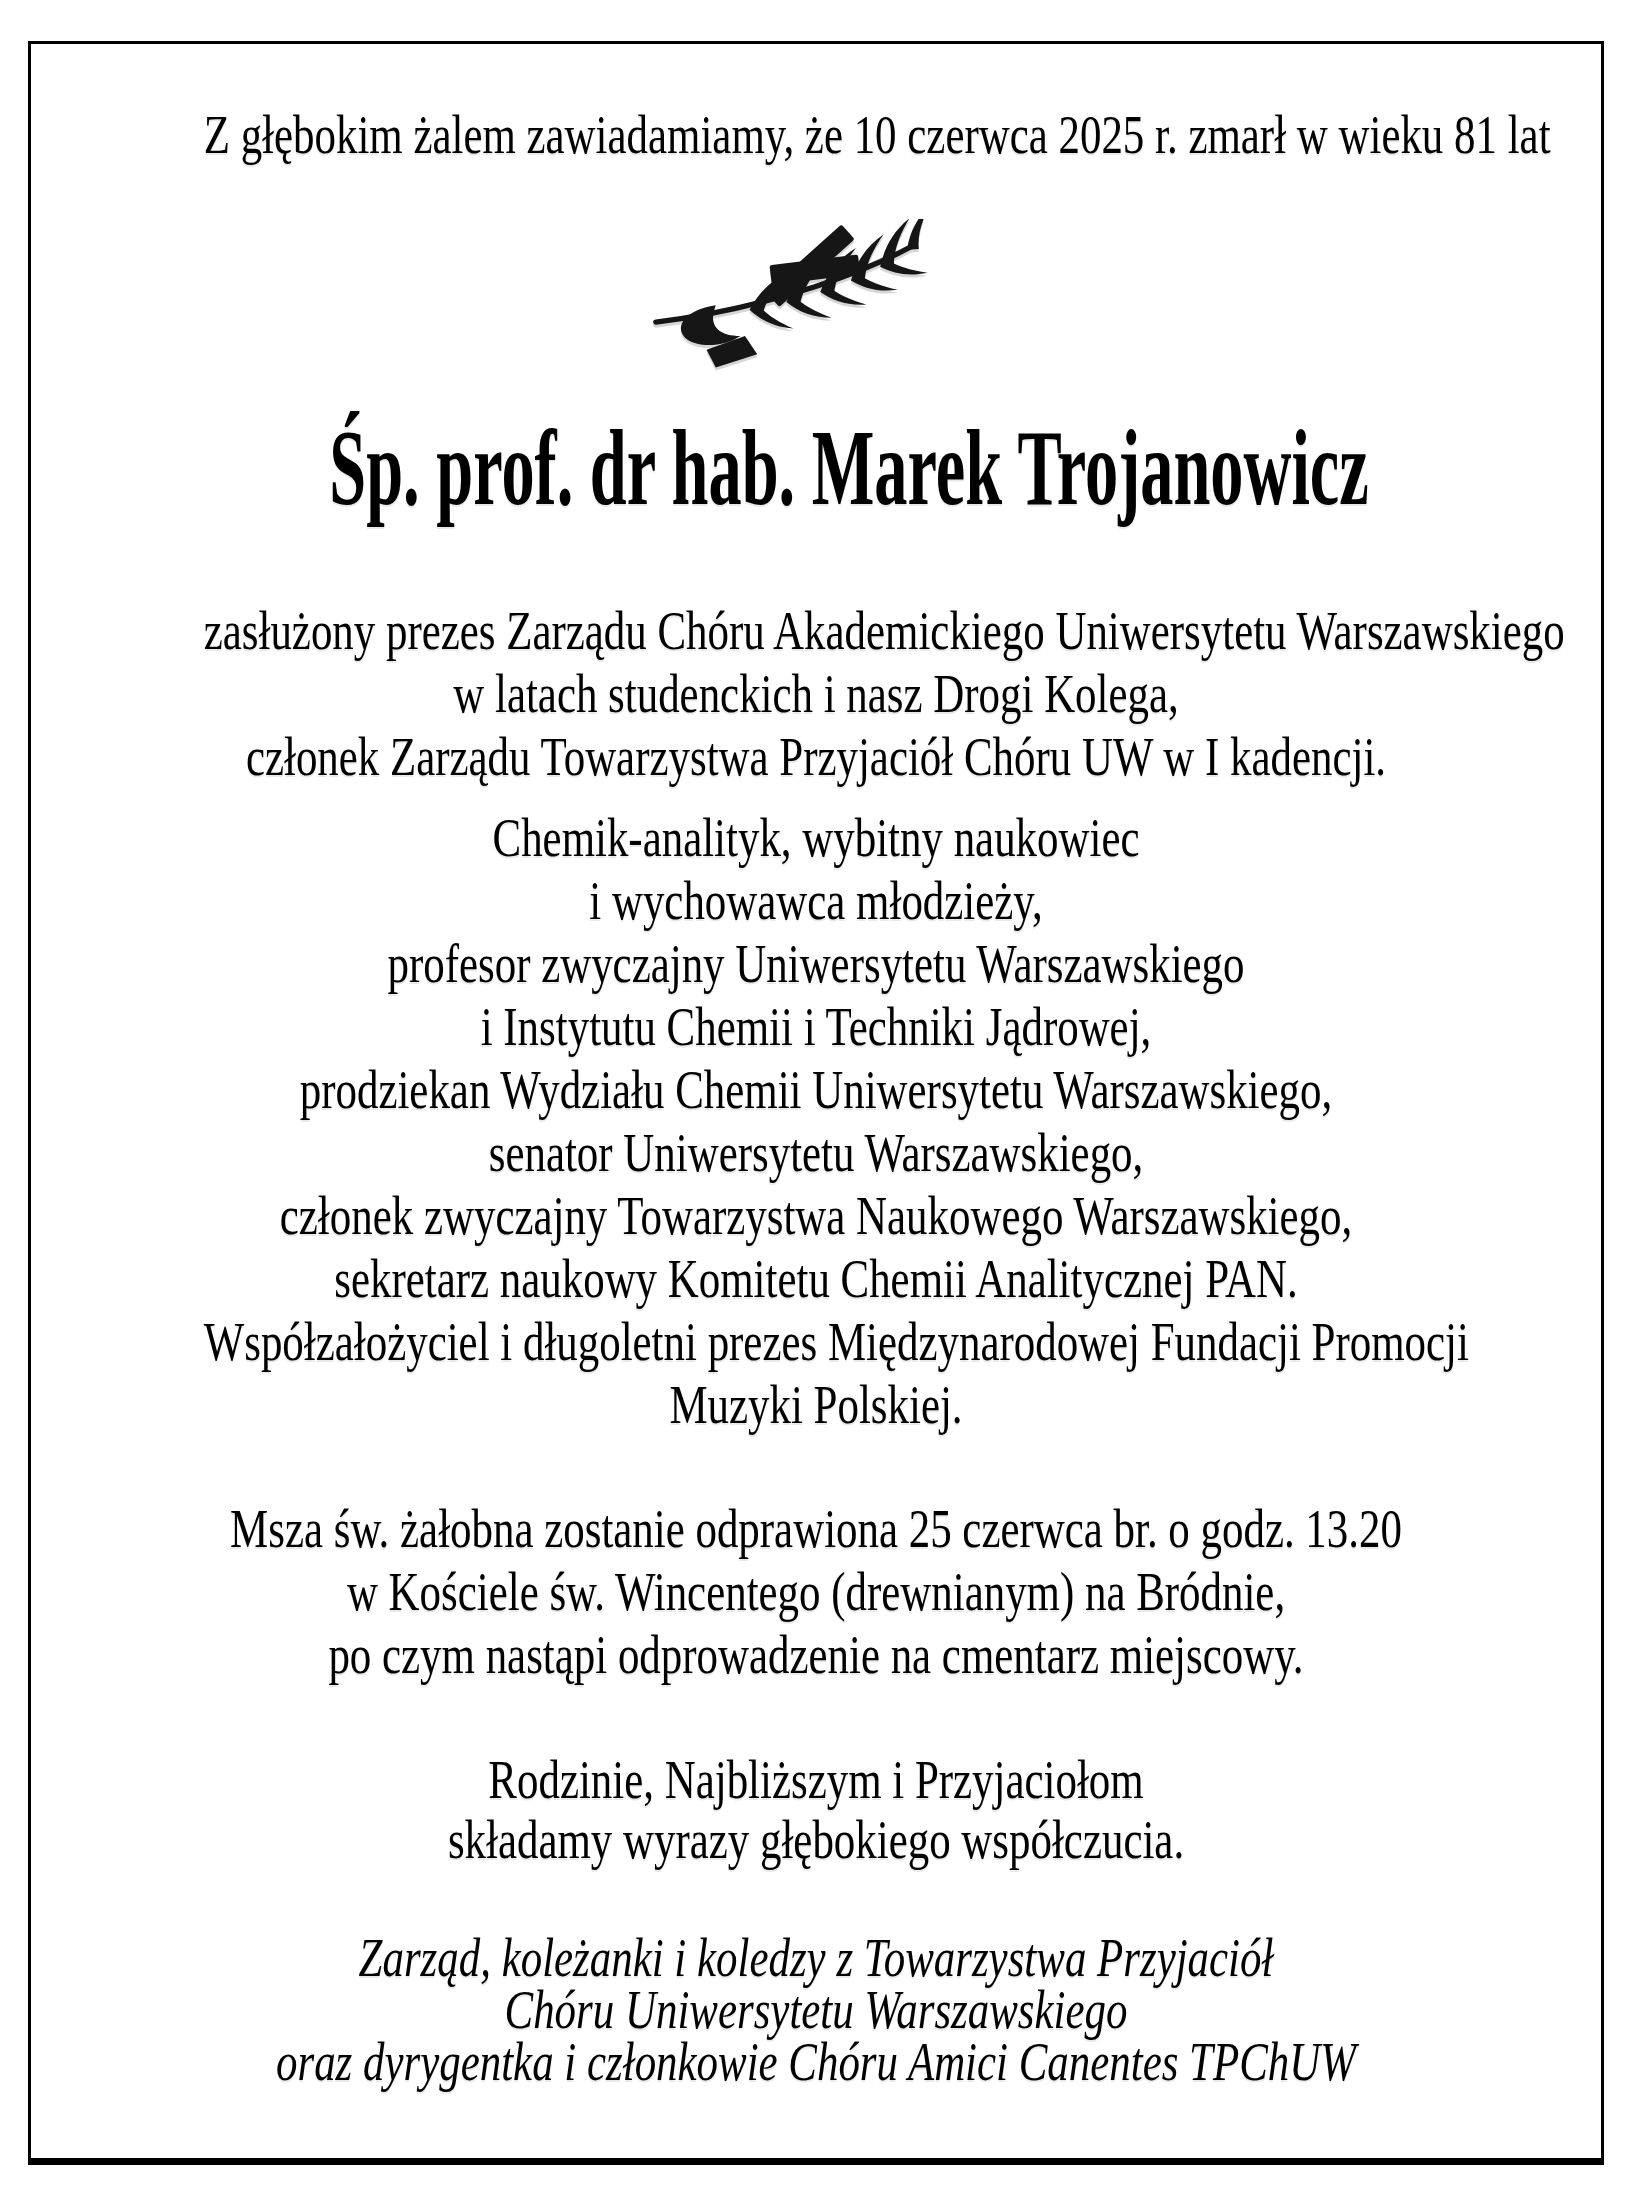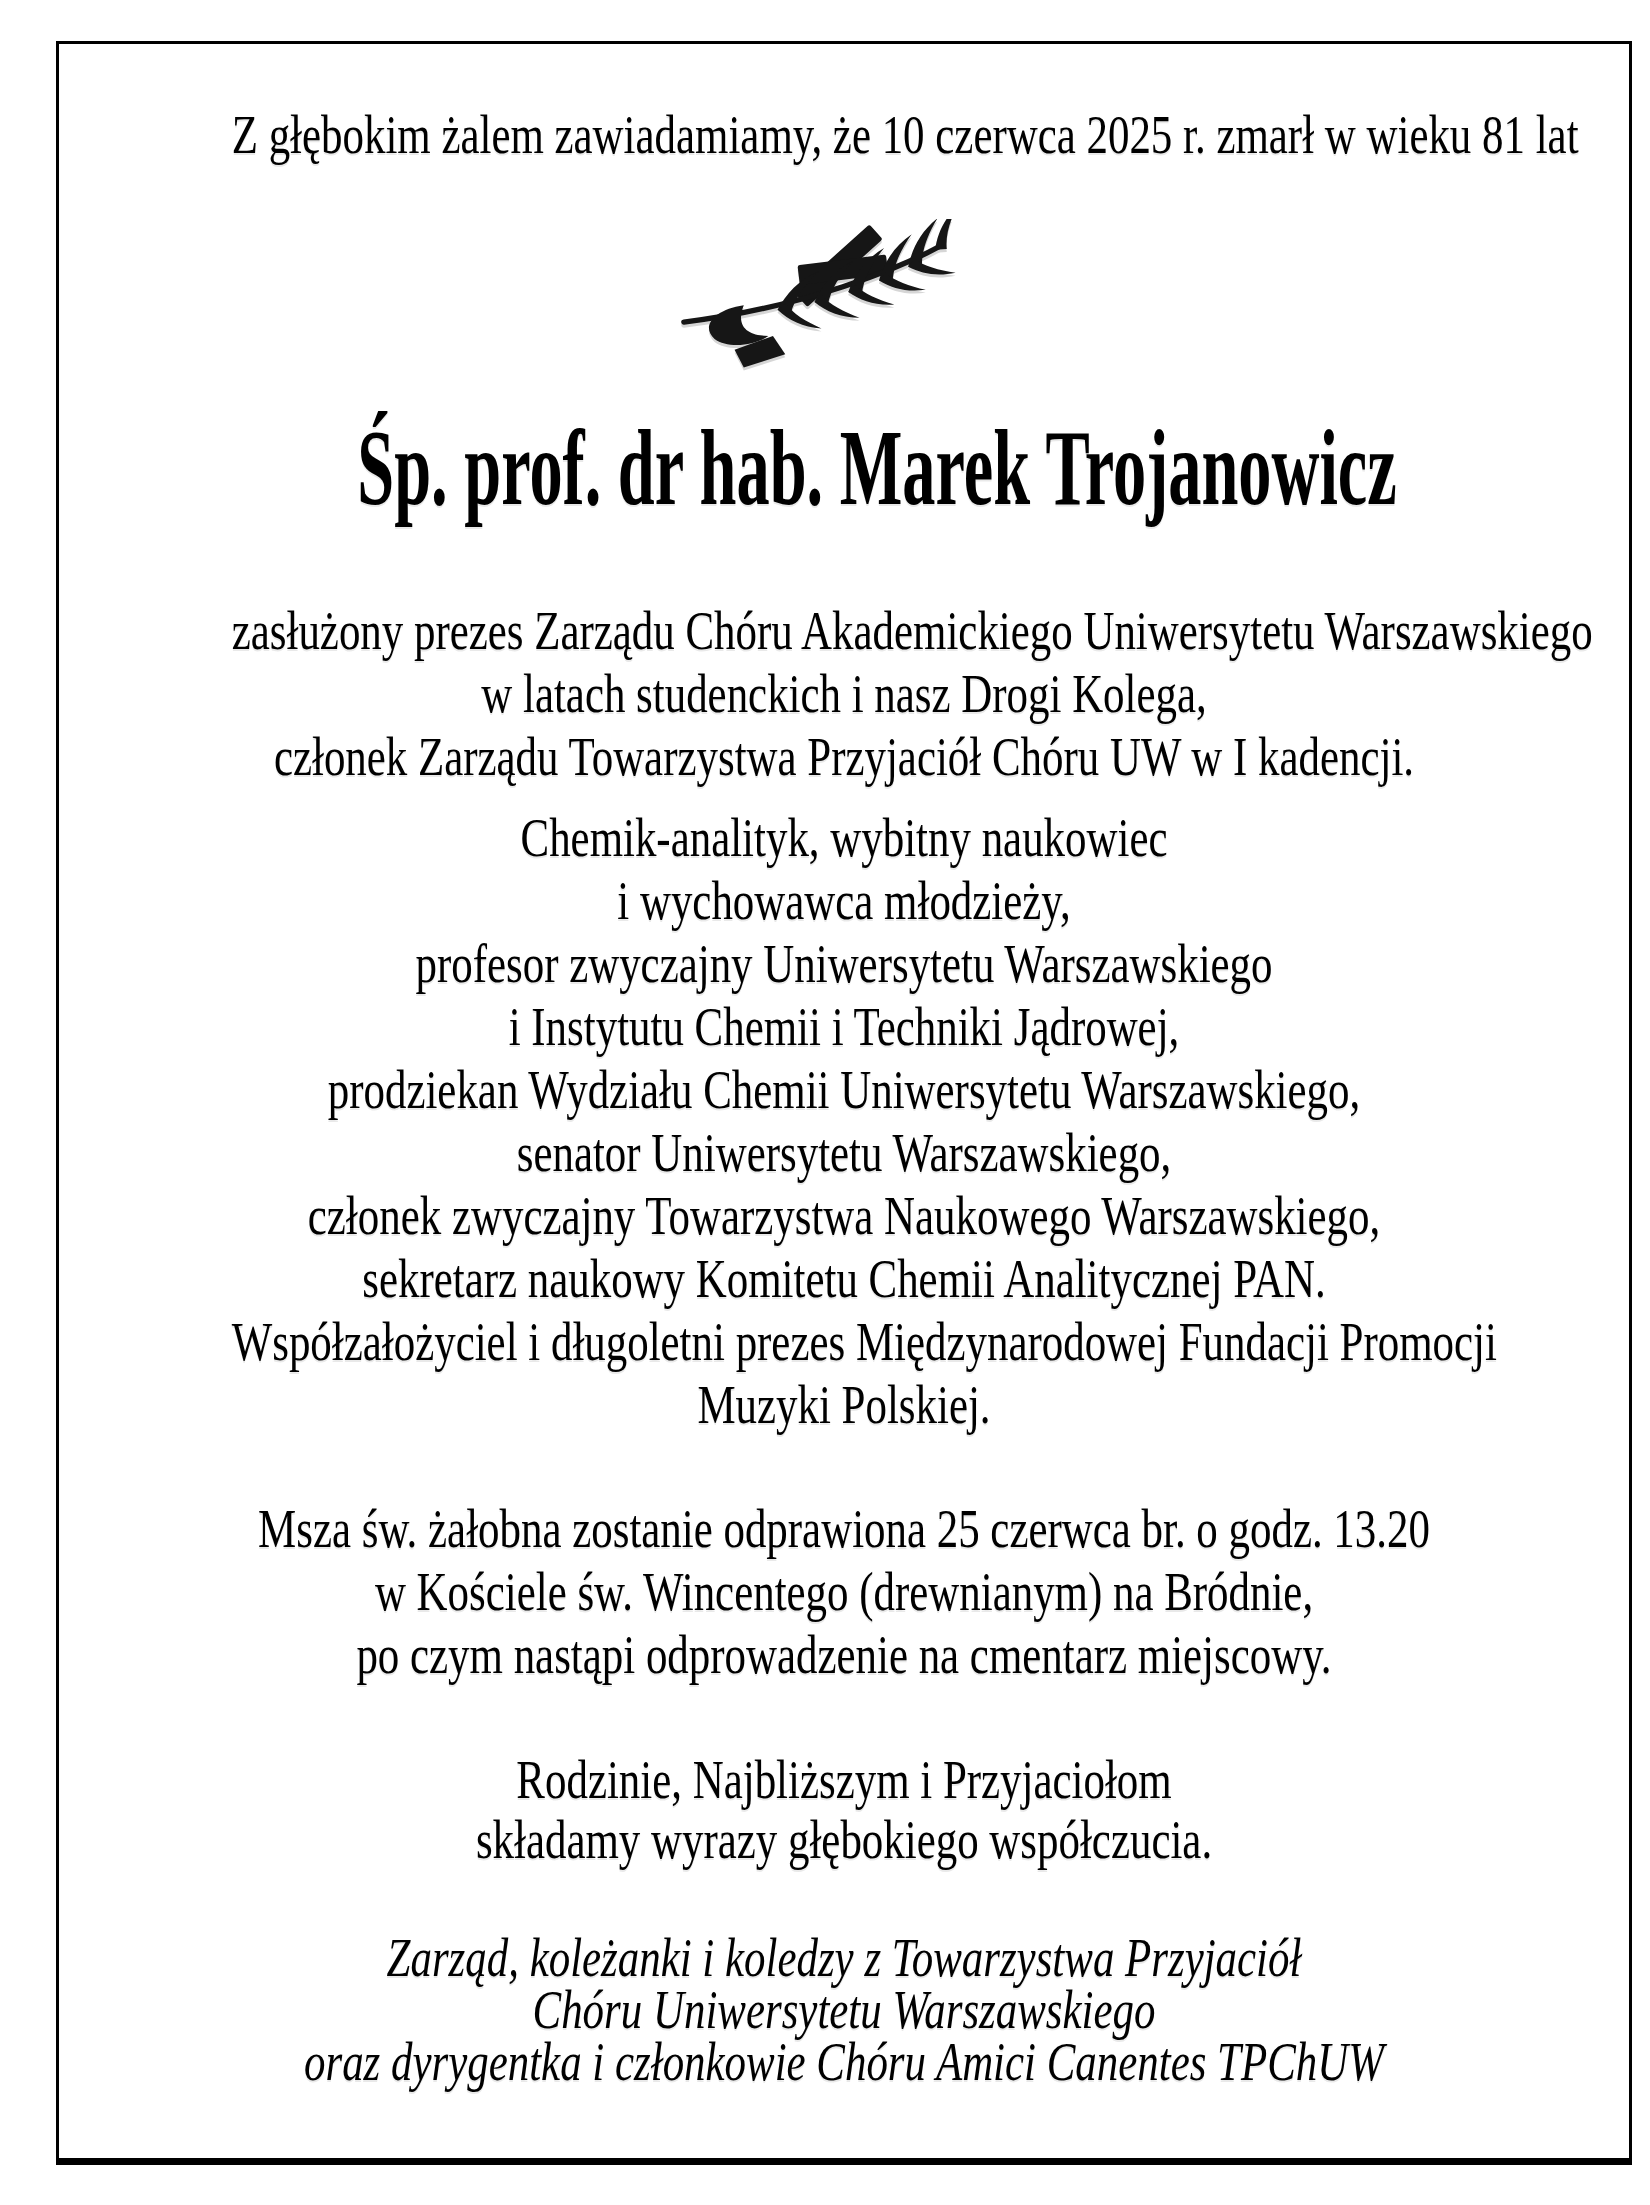--- a/index.html
+++ b/index.html
@@ -5,21 +5,21 @@
   html,body{margin:0;padding:0;}
   body{
     width:1650px;height:2205px;
     background:#ffffff;
     font-family:"Liberation Serif", serif;
     color:#000;
     position:relative;
     overflow:hidden;
   }
   .sheet{
-    position:absolute;left:56px;top:41px;
+    position:absolute;left:28px;top:41px;
     width:1576px;height:2124px;
     box-sizing:border-box;
     border:3.1px solid #000;
     border-bottom:7px solid #000;
     background:#fff;
   }
   .txt{
     text-align:center;
     white-space:nowrap;
     transform:scaleX(.78);

